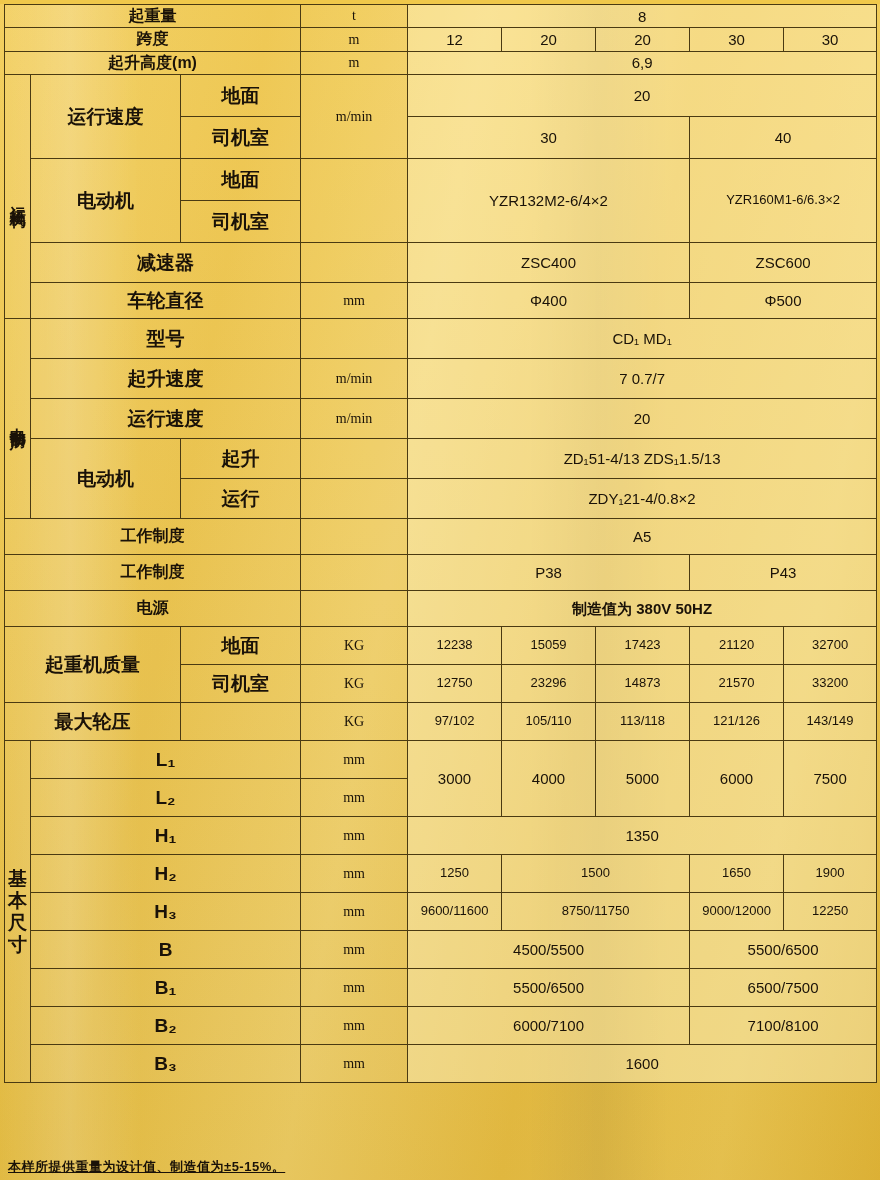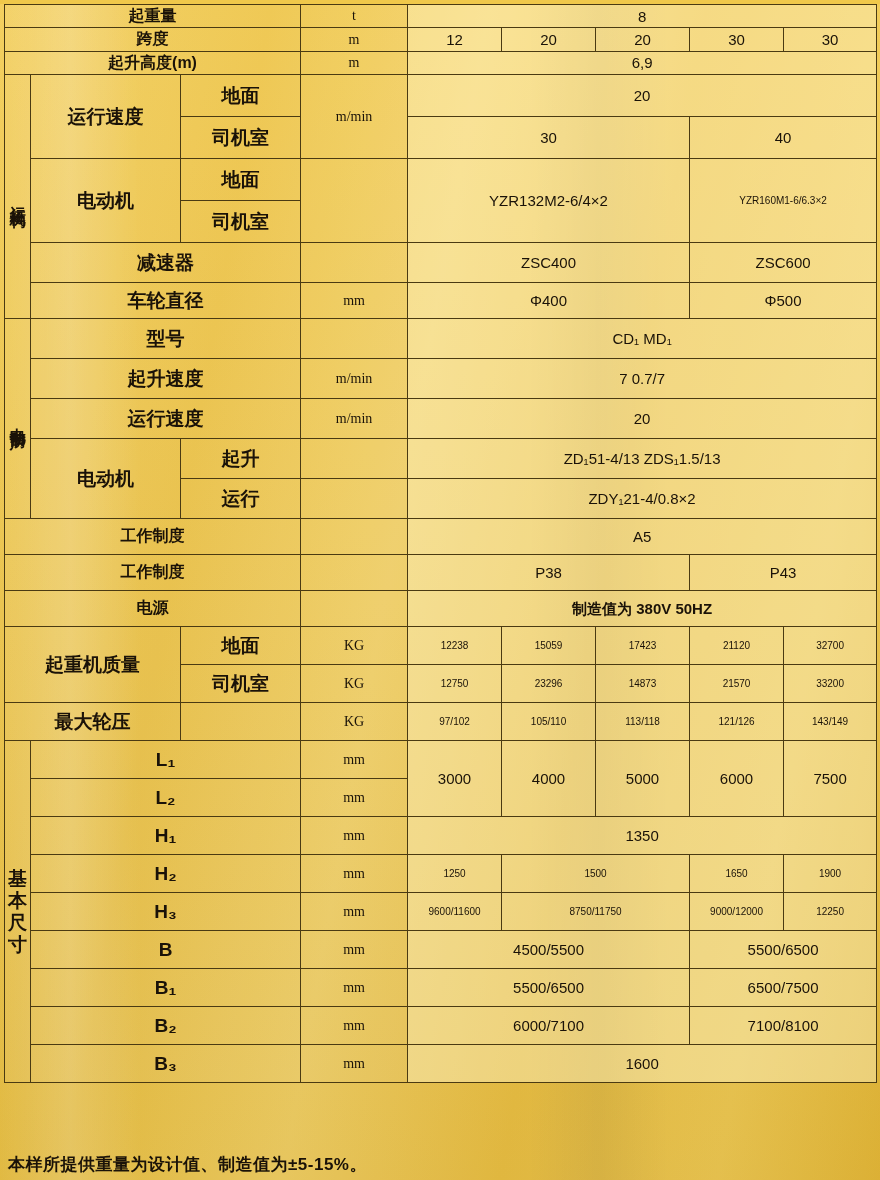--- a/index.html
+++ b/index.html
@@ -59,27 +59,28 @@
     text-orientation:upright;
     letter-spacing:2px;
     display:inline-block;
   }
   td.unit{
     font-size:14px;
     font-family:"Liberation Serif","DejaVu Serif",serif;
   }
   td.sub{font-weight:bold;font-size:19px;}
   td.val{font-size:15px;}
-  td.small{font-size:10px;}
+  td.small{font-size:13px;}
   .note{
     position:absolute;
     left:8px;bottom:8px;
-    font-size:17px;
+    font-size:13px;
     font-weight:bold;
     letter-spacing:0.5px;
+    text-decoration:underline;
   }
 </style>
 </head>
 <body>
 
 <div id="sheet">
 
   <table>
     <colgroup>
       <col style="width:26px">

